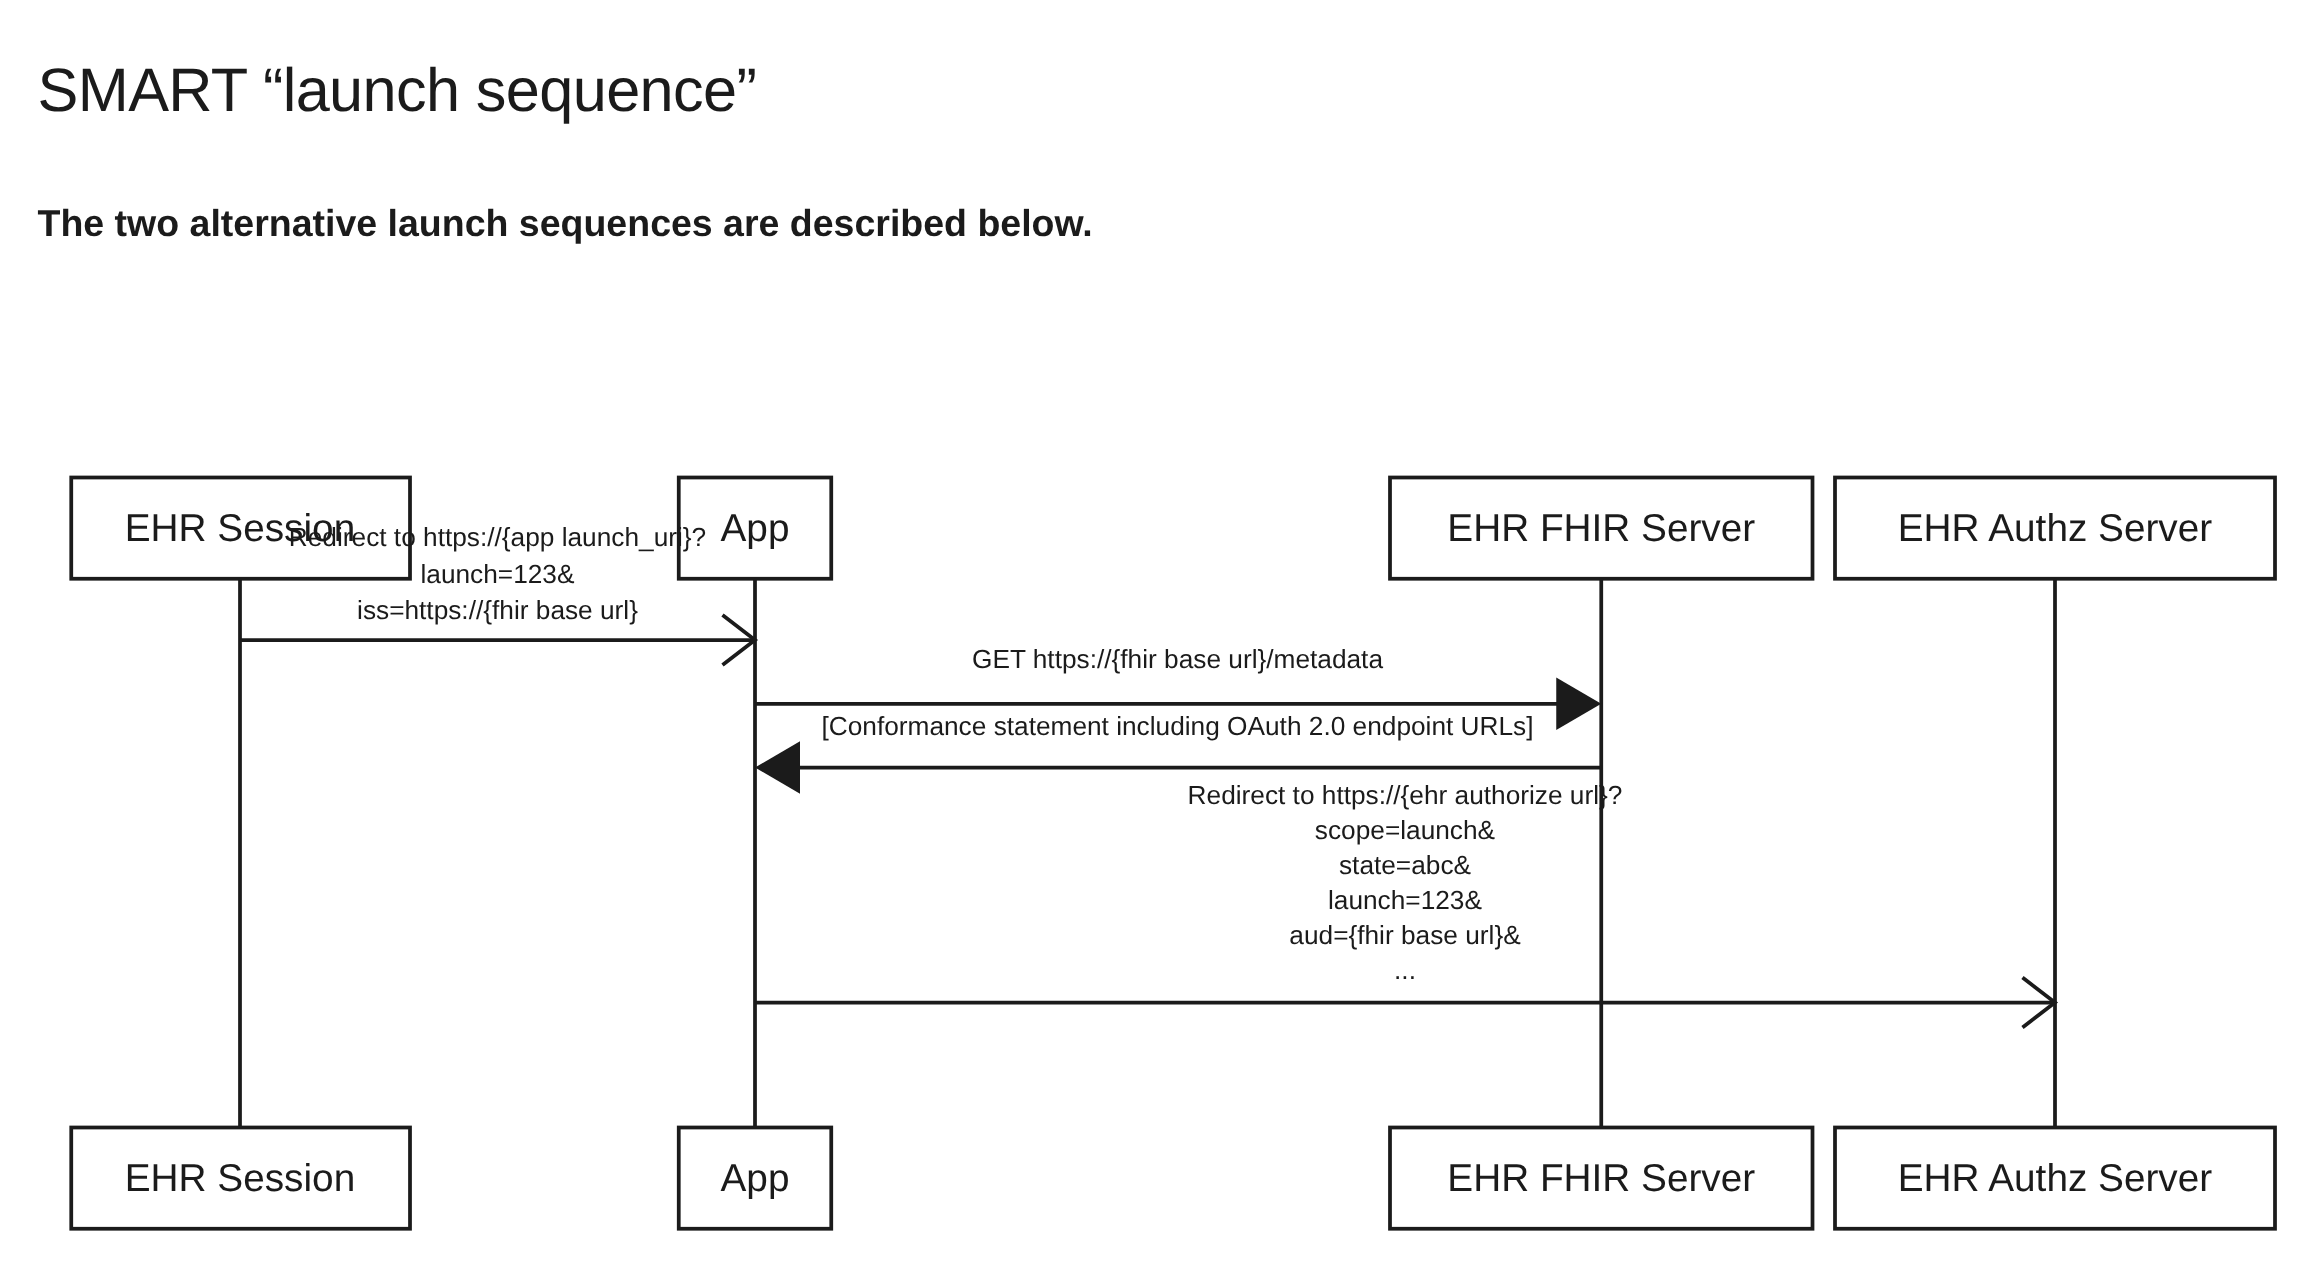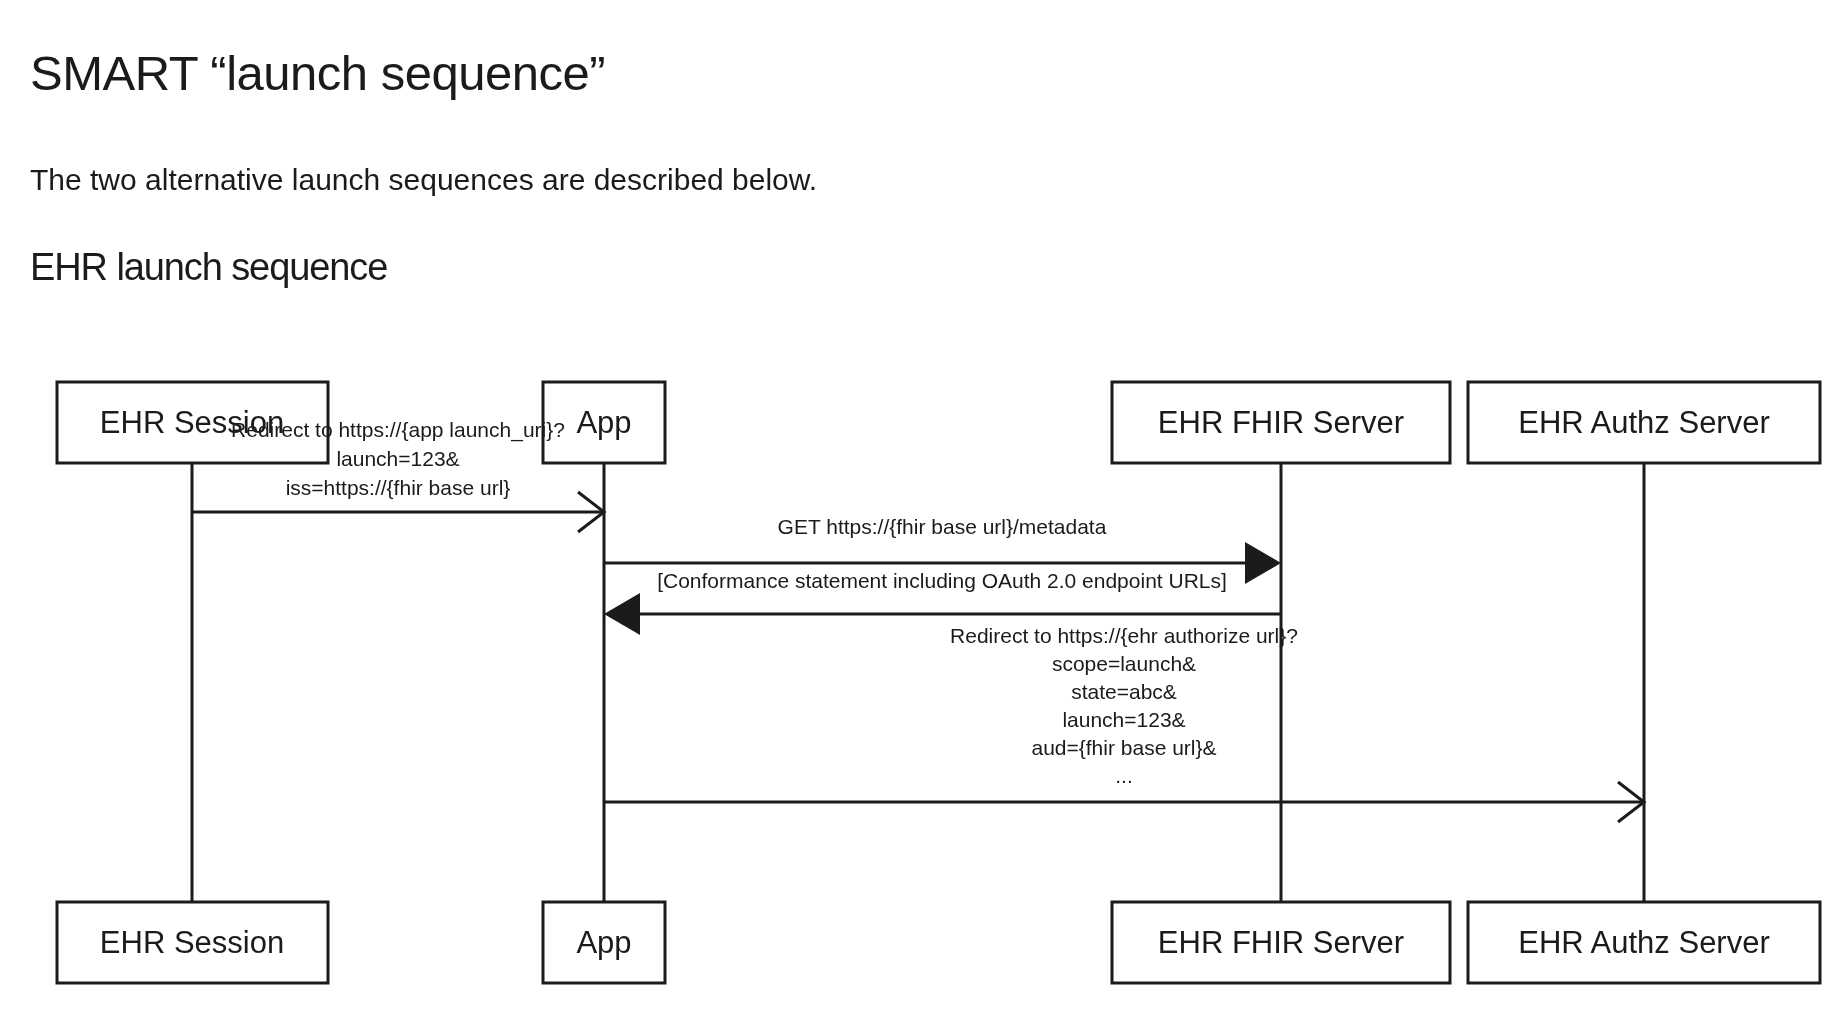--- a/index.html
+++ b/index.html
@@ -28,21 +28,21 @@
     font-weight: 400;
     letter-spacing: -0.5px;
     color: #1b1b1b;
     white-space: nowrap;
   }
   .para {
     position: absolute;
     left: 30px;
     top: 133px;
     font-size: 30px;
-    font-weight: 400;
+    font-weight: 700;
     color: #1b1b1b;
     white-space: nowrap;
   }
   .h2 {
     position: absolute;
     left: 30px;
     top: 214px;
     font-size: 38px;
     font-weight: 500;
     letter-spacing: -1.1px;
@@ -99,21 +99,20 @@
 </style>
 </head>
 <body>
 
 <div class="page">
 
   <h1 class="h1">SMART “launch sequence”</h1>
 
   <p class="para">The two alternative launch sequences are described below.</p>
 
-  <h2 class="h2">EHR launch sequence</h2>
 
   <div class="diagram">
     <svg width="1838" height="690" viewBox="0 0 1838 690" xmlns="http://www.w3.org/2000/svg">
 
       <g>
         <rect class="box" x="57" y="68" width="271" height="81"></rect>
         <text class="lifeline-label" x="192" y="119">EHR Session</text>
       </g>
 
       <g>

